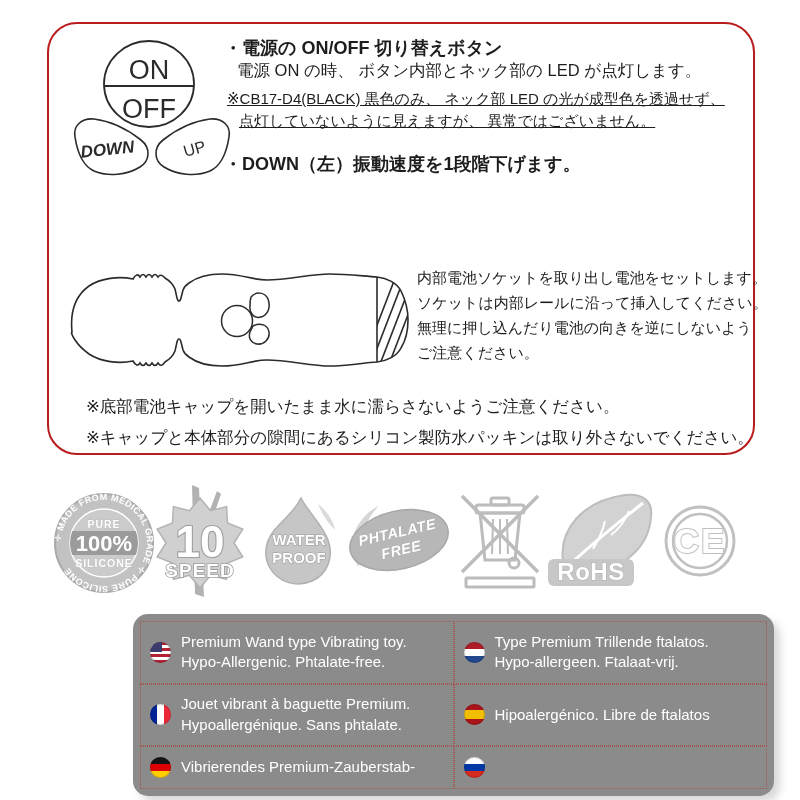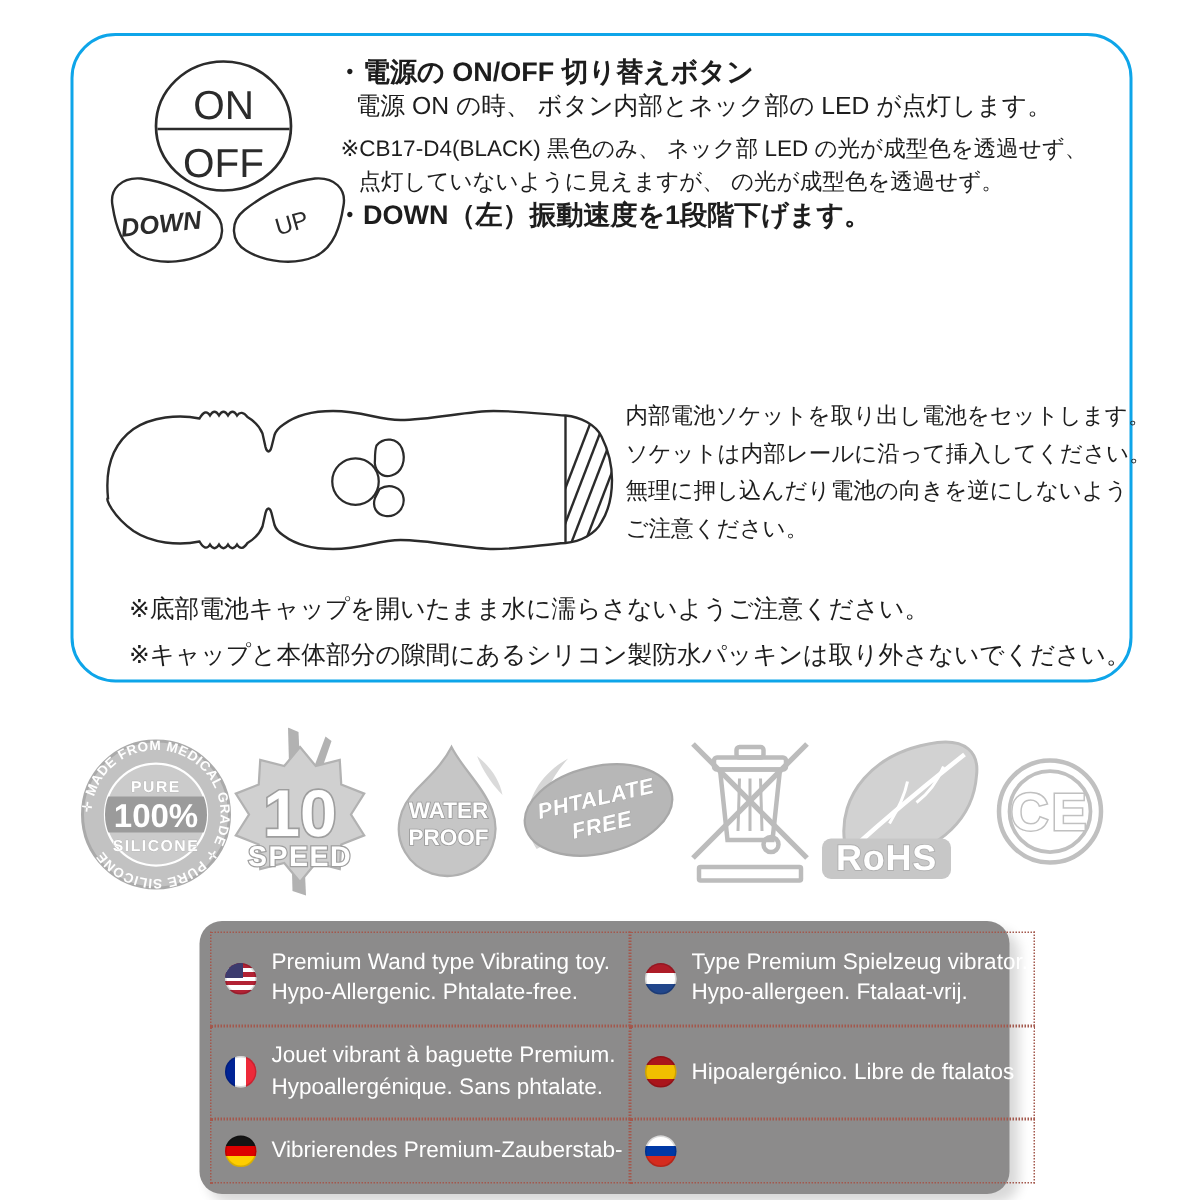--- a/index.html
+++ b/index.html
@@ -1,25 +1,25 @@
 <!DOCTYPE html>
 <html><head>
 <meta charset="utf-8">
 <style>
   html,body{margin:0;padding:0;background:#ffffff;}
   .screen{position:relative;width:800px;height:800px;background:#fff;overflow:hidden;
           font-family:"Liberation Sans","DejaVu Sans",sans-serif;color:#1d1d1d;}
 
   
   .box{position:absolute;left:47px;top:22px;width:708px;height:433px;
-       border:2px solid #0ea5e9;border-radius:30px;background:#fff;box-sizing:border-box;}
+       border:2px solid #b91c1c;border-radius:30px;background:#fff;box-sizing:border-box;}
   .abs{position:absolute;white-space:nowrap;}
   .jp-bullet{font-size:18px;font-weight:bold;}
   .jp-line{font-size:16.5px;}
-  .jp-note{font-size:15px;}
+  .jp-note{font-size:15px;text-decoration:underline;}
   #buttons-svg{position:absolute;left:12px;top:10px;}
   #wand-svg{position:absolute;left:18px;top:244px;}
   .power-text{position:absolute;left:175px;top:12px;}
   .power-text div{white-space:nowrap;}
   .battery-text{position:absolute;left:368px;top:241px;}
   .battery-text div{white-space:nowrap;font-size:15px;line-height:25px;}
   .battery-text .jp-bullet{font-size:17px;line-height:26px;}
   .warnings{position:absolute;left:37px;top:367px;}
   .warnings div{font-size:16.5px;line-height:31px;white-space:nowrap;}
 
@@ -36,21 +36,21 @@
   .drop-label{font-size:15px;font-weight:bold;fill:#ffffff;text-anchor:middle;
               paint-order:stroke;stroke:#9a9a9a;stroke-width:1.1px;}
   .oval-label{font-size:14.5px;font-weight:bold;font-style:italic;fill:#ffffff;text-anchor:middle;
               paint-order:stroke;stroke:#a0a0a0;stroke-width:.5px;letter-spacing:.5px;}
   .rohs-label{font-size:24px;font-weight:bold;fill:#ffffff;text-anchor:middle;
               paint-order:stroke;stroke:#b0b0b0;stroke-width:1.2px;letter-spacing:.5px;}
   .ce-label{font-size:35px;font-weight:bold;fill:#ffffff;text-anchor:middle;
             paint-order:stroke;stroke:#c0c0c0;stroke-width:2px;letter-spacing:2px;}
 
   
-  .lang-panel{position:absolute;left:133px;top:614px;width:540px;height:182px;
+  .lang-panel{position:absolute;left:133px;top:614px;width:641px;height:182px;
               background:#8c8b8b;border-radius:15px;box-sizing:border-box;padding:7px;
               box-shadow:6px 6px 8px #d9d9d9;
               display:grid;grid-template-columns:1fr 1fr;grid-auto-rows:auto;}
   .lang-cell{border:1px dotted #a3584d;display:flex;align-items:center;gap:10px;
              padding:5px 4px 5px 9px;box-sizing:border-box;}
   .lang-text div{color:#ffffff;font-size:15px;line-height:20.5px;white-space:nowrap;}
   .flag{position:relative;display:inline-block;width:21px;height:21px;border-radius:50%;
         overflow:hidden;flex:0 0 21px;box-shadow:inset 0 0 0 1px rgba(0,0,0,.15);}
   .flag-us{background:linear-gradient(to bottom,
       #b22234 0 14.3%,#fff 14.3% 28.6%,#b22234 28.6% 42.9%,#fff 42.9% 57.1%,
@@ -79,22 +79,22 @@
       <path d="M 168,103 C 170,92 162,84 149,85 C 132,87 116,95 102,106 C 92,114 93,127 103,133
                C 116,141 135,143 149,137 C 162,131 166,116 168,103 Z" fill="none" stroke="#2b2b2b" stroke-width="1.6"></path>
       <text x="47" y="121" text-anchor="middle" font-size="17" font-weight="bold" font-style="italic" fill="#2b2b2b" transform="rotate(-6 47 121)">DOWN</text>
       <text x="135" y="120" text-anchor="middle" font-size="16" fill="#2b2b2b" transform="rotate(-16 135 120)">UP</text>
     </svg>
 
     <div class="power-text">
       <div class="jp-bullet">・電源の ON/OFF 切り替えボタン</div>
       <div class="jp-line" style="padding-left:13px;margin-top:0;">電源 ON の時、 ボタン内部とネック部の LED が点灯します。</div>
       <div class="jp-note" style="margin-top:8px;padding-left:3px;">※CB17-D4(BLACK) 黒色のみ、 ネック部 LED の光が成型色を透過せず、</div>
-      <div class="jp-note" style="padding-left:15px;margin-top:3px;">点灯していないように見えますが、 の光が成型色を透過せず。</div>
-      <div class="jp-bullet" style="margin-top:0;">・DOWN（左）振動速度を1段階下げます。</div>
+      <div class="jp-note" style="padding-left:15px;margin-top:3px;">点灯していないように見えますが、 異常ではございません。</div>
+      <div class="jp-bullet" style="margin-top:21px;">・DOWN（左）振動速度を1段階下げます。</div>
     </div>
 
 
     <svg id="wand-svg" width="346" height="106" viewBox="0 0 346 106">
       <defs>
         <clipPath id="capclip">
           <path d="M 310,9 C 320,10 330,15 334,23 C 339,33 341,43 341,52 C 341,62 339,72 334,80
                    C 330,88 320,93 310,94 Z"></path>
         </clipPath>
       </defs>
@@ -218,21 +218,21 @@
       <span class="flag flag-us"></span>
       <div class="lang-text">
         <div>Premium Wand type Vibrating toy.</div>
         <div>Hypo-Allergenic. Phtalate-free.</div>
       </div>
     </div>
 
     <div class="lang-cell">
       <span class="flag flag-nl"></span>
       <div class="lang-text">
-        <div>Type Premium Spielzeug vibrator.</div>
+        <div>Type Premium Trillende ftalatos.</div>
         <div>Hypo-allergeen. Ftalaat-vrij.</div>
       </div>
     </div>
 
     <div class="lang-cell">
       <span class="flag flag-fr"></span>
       <div class="lang-text">
         <div>Jouet vibrant à baguette Premium.</div>
         <div>Hypoallergénique. Sans phtalate.</div>
       </div>

